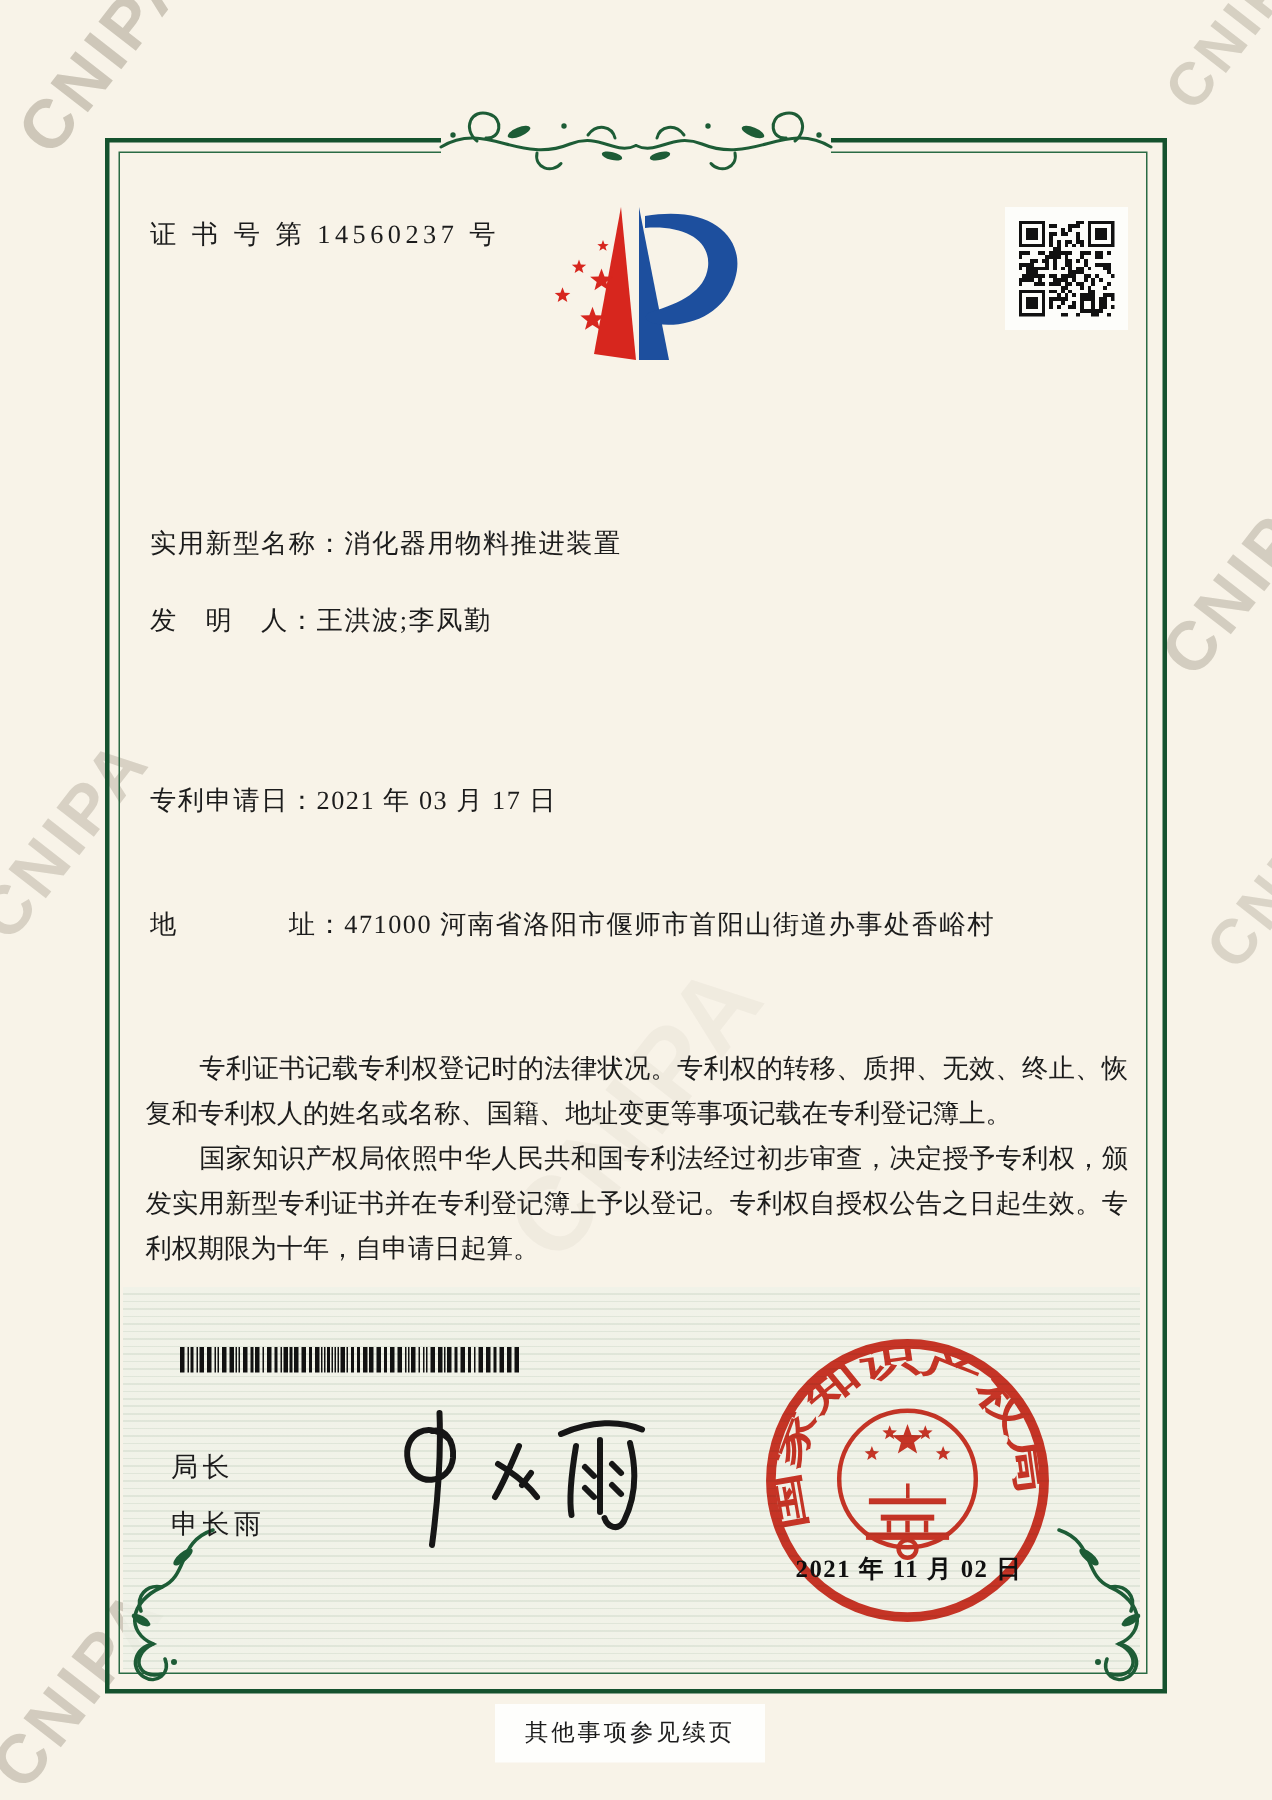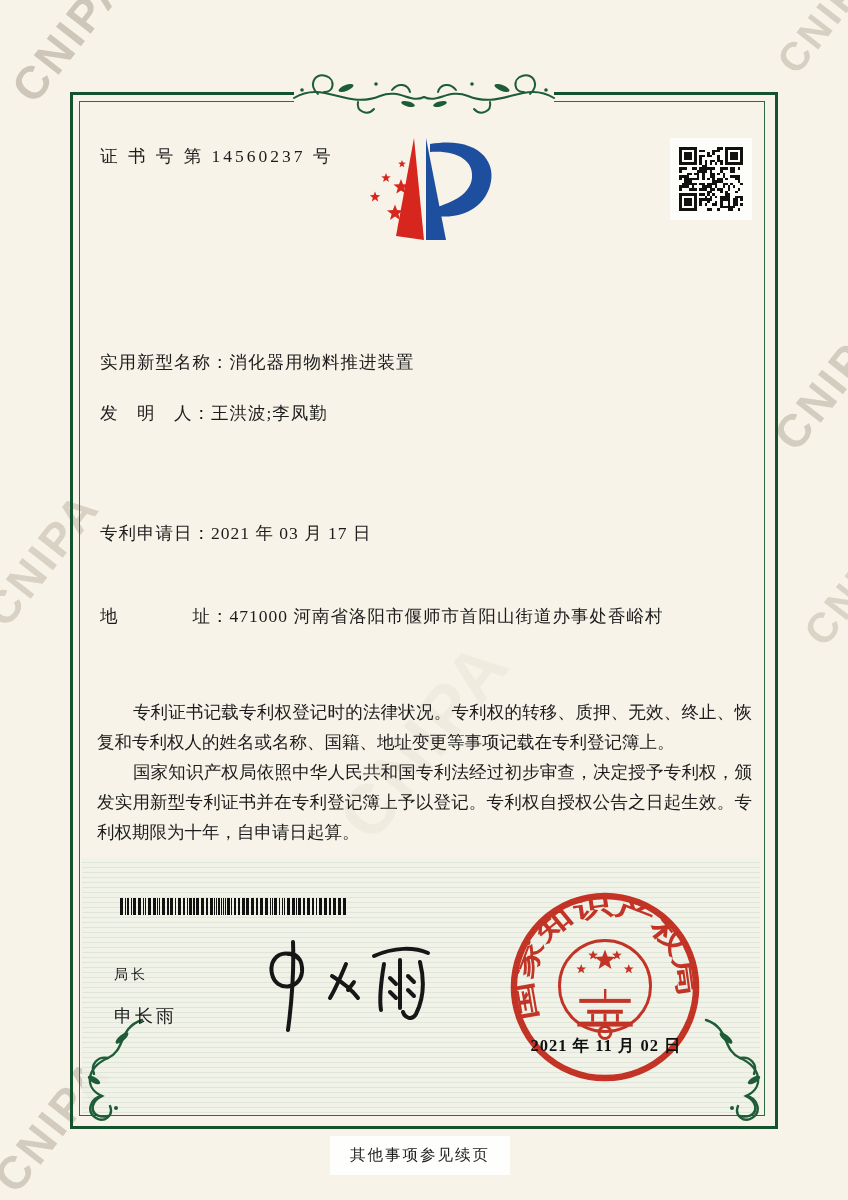--- a/index.html
+++ b/index.html
@@ -30,21 +30,21 @@
          font-size:38px;font-weight:700;letter-spacing:9px;color:#141414;}
   .field{position:absolute;font-size:17.5px;letter-spacing:1px;white-space:pre;}
   .f0{left:100px;top:350px;} .f1{left:100px;top:401px;} .f2{left:100px;top:452px;}
   .f3{left:100px;top:521px;} .f4{left:100px;top:553px;} .f5{left:100px;top:604px;}
   .f6{left:100px;top:655px;} .f7{left:452px;top:655px;}
   .body-text{position:absolute;left:97px;top:697px;width:655px;font-size:17.5px;
              line-height:1.72;text-align:justify;}
   .body-text p{margin:0;text-indent:2.05em;}
   .barcode{position:absolute;left:120px;top:898px;height:17px;display:flex;}
   .barcode span{display:block;height:100%;}
-  .sig-title{position:absolute;left:114px;top:966px;font-size:14px;letter-spacing:3px;}
+  .sig-title{position:absolute;left:114px;top:966px;font-size:18px;letter-spacing:3px;}
   .sig-name{position:absolute;left:114px;top:1004px;font-size:18px;letter-spacing:3px;}
   .sig-script{position:absolute;left:248px;top:938px;}
   .seal{position:absolute;left:506px;top:888px;mix-blend-mode:multiply;opacity:.94;}
   .seal-date{position:absolute;left:498px;top:1035px;width:216px;text-align:center;
              font-size:16.5px;font-weight:600;letter-spacing:1px;color:#101010;}
   .page-footer{position:absolute;left:70px;top:1090px;width:702px;text-align:center;
                font-size:15.5px;letter-spacing:2px;color:#222;}
   .continuation{position:absolute;left:330px;top:1136px;background:#fefefc;
                 padding:9px 20px;font-size:15.5px;letter-spacing:2px;}
 </style>

